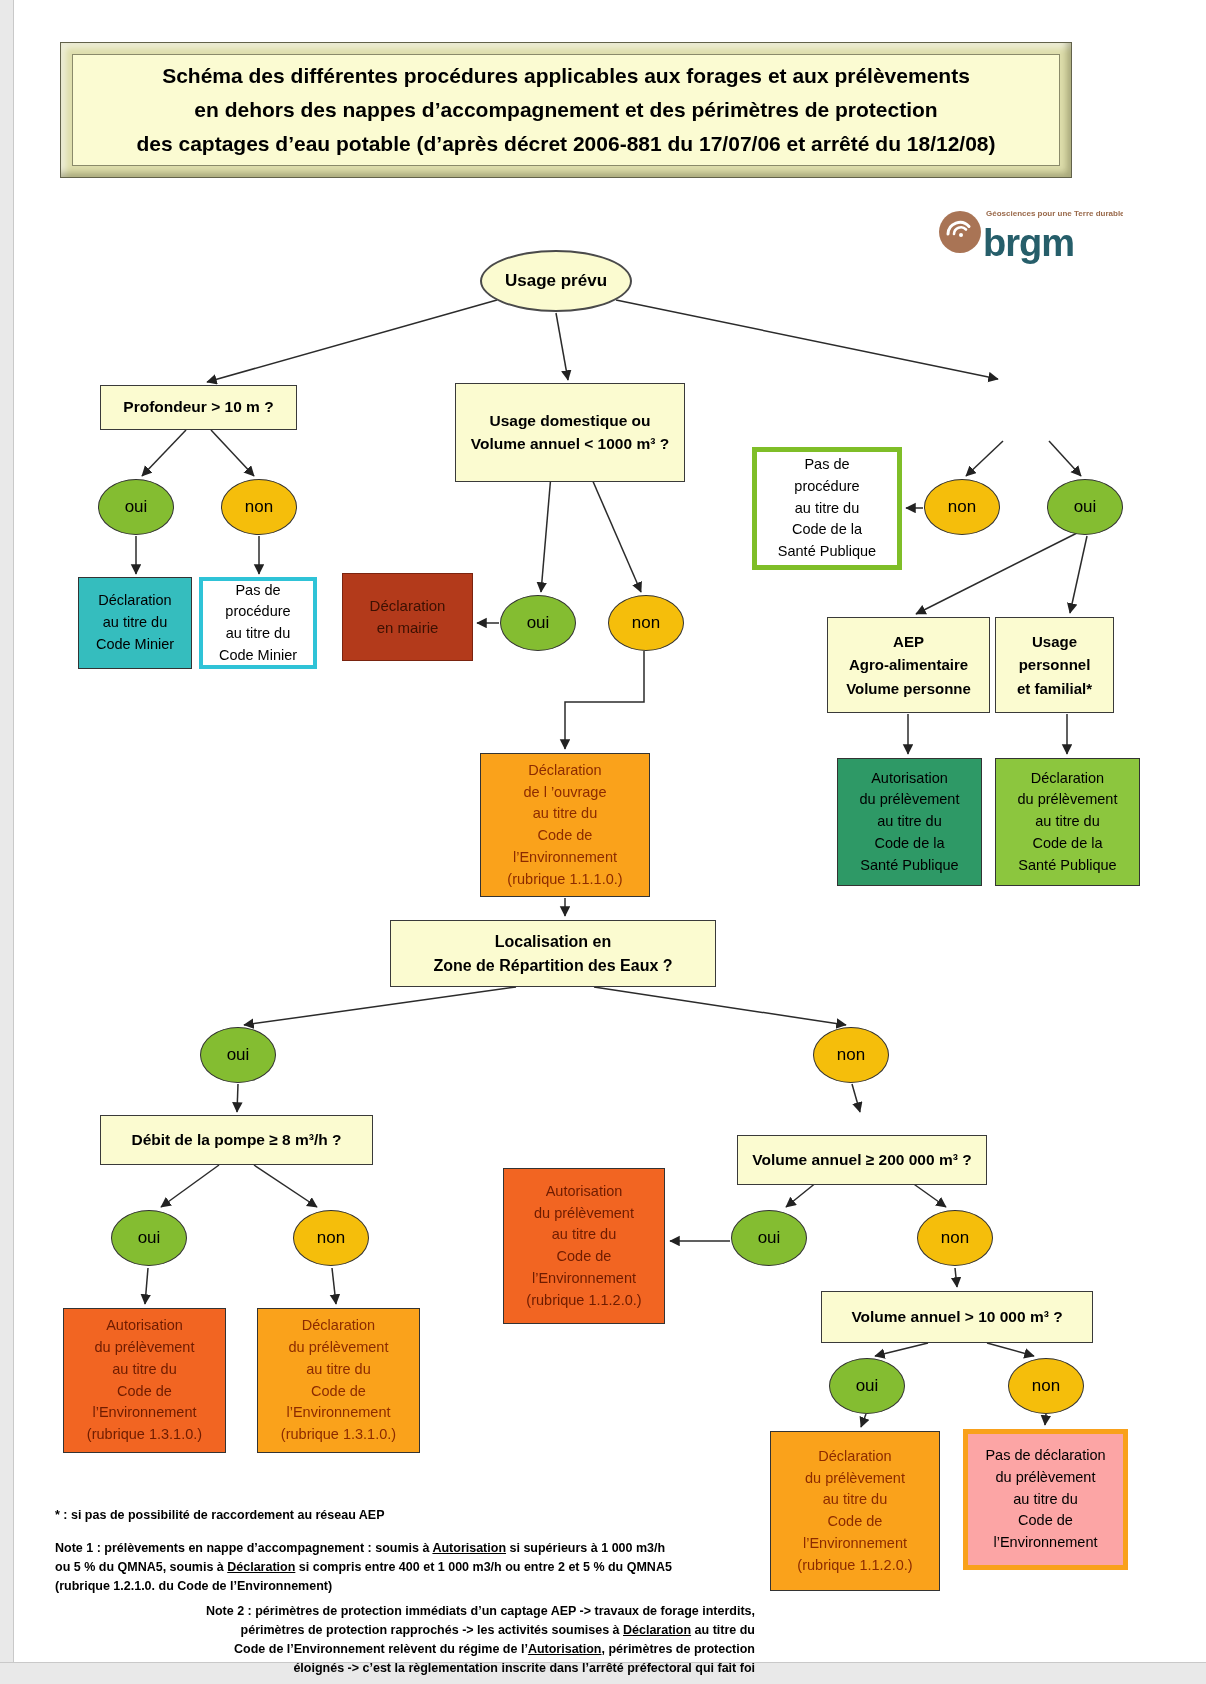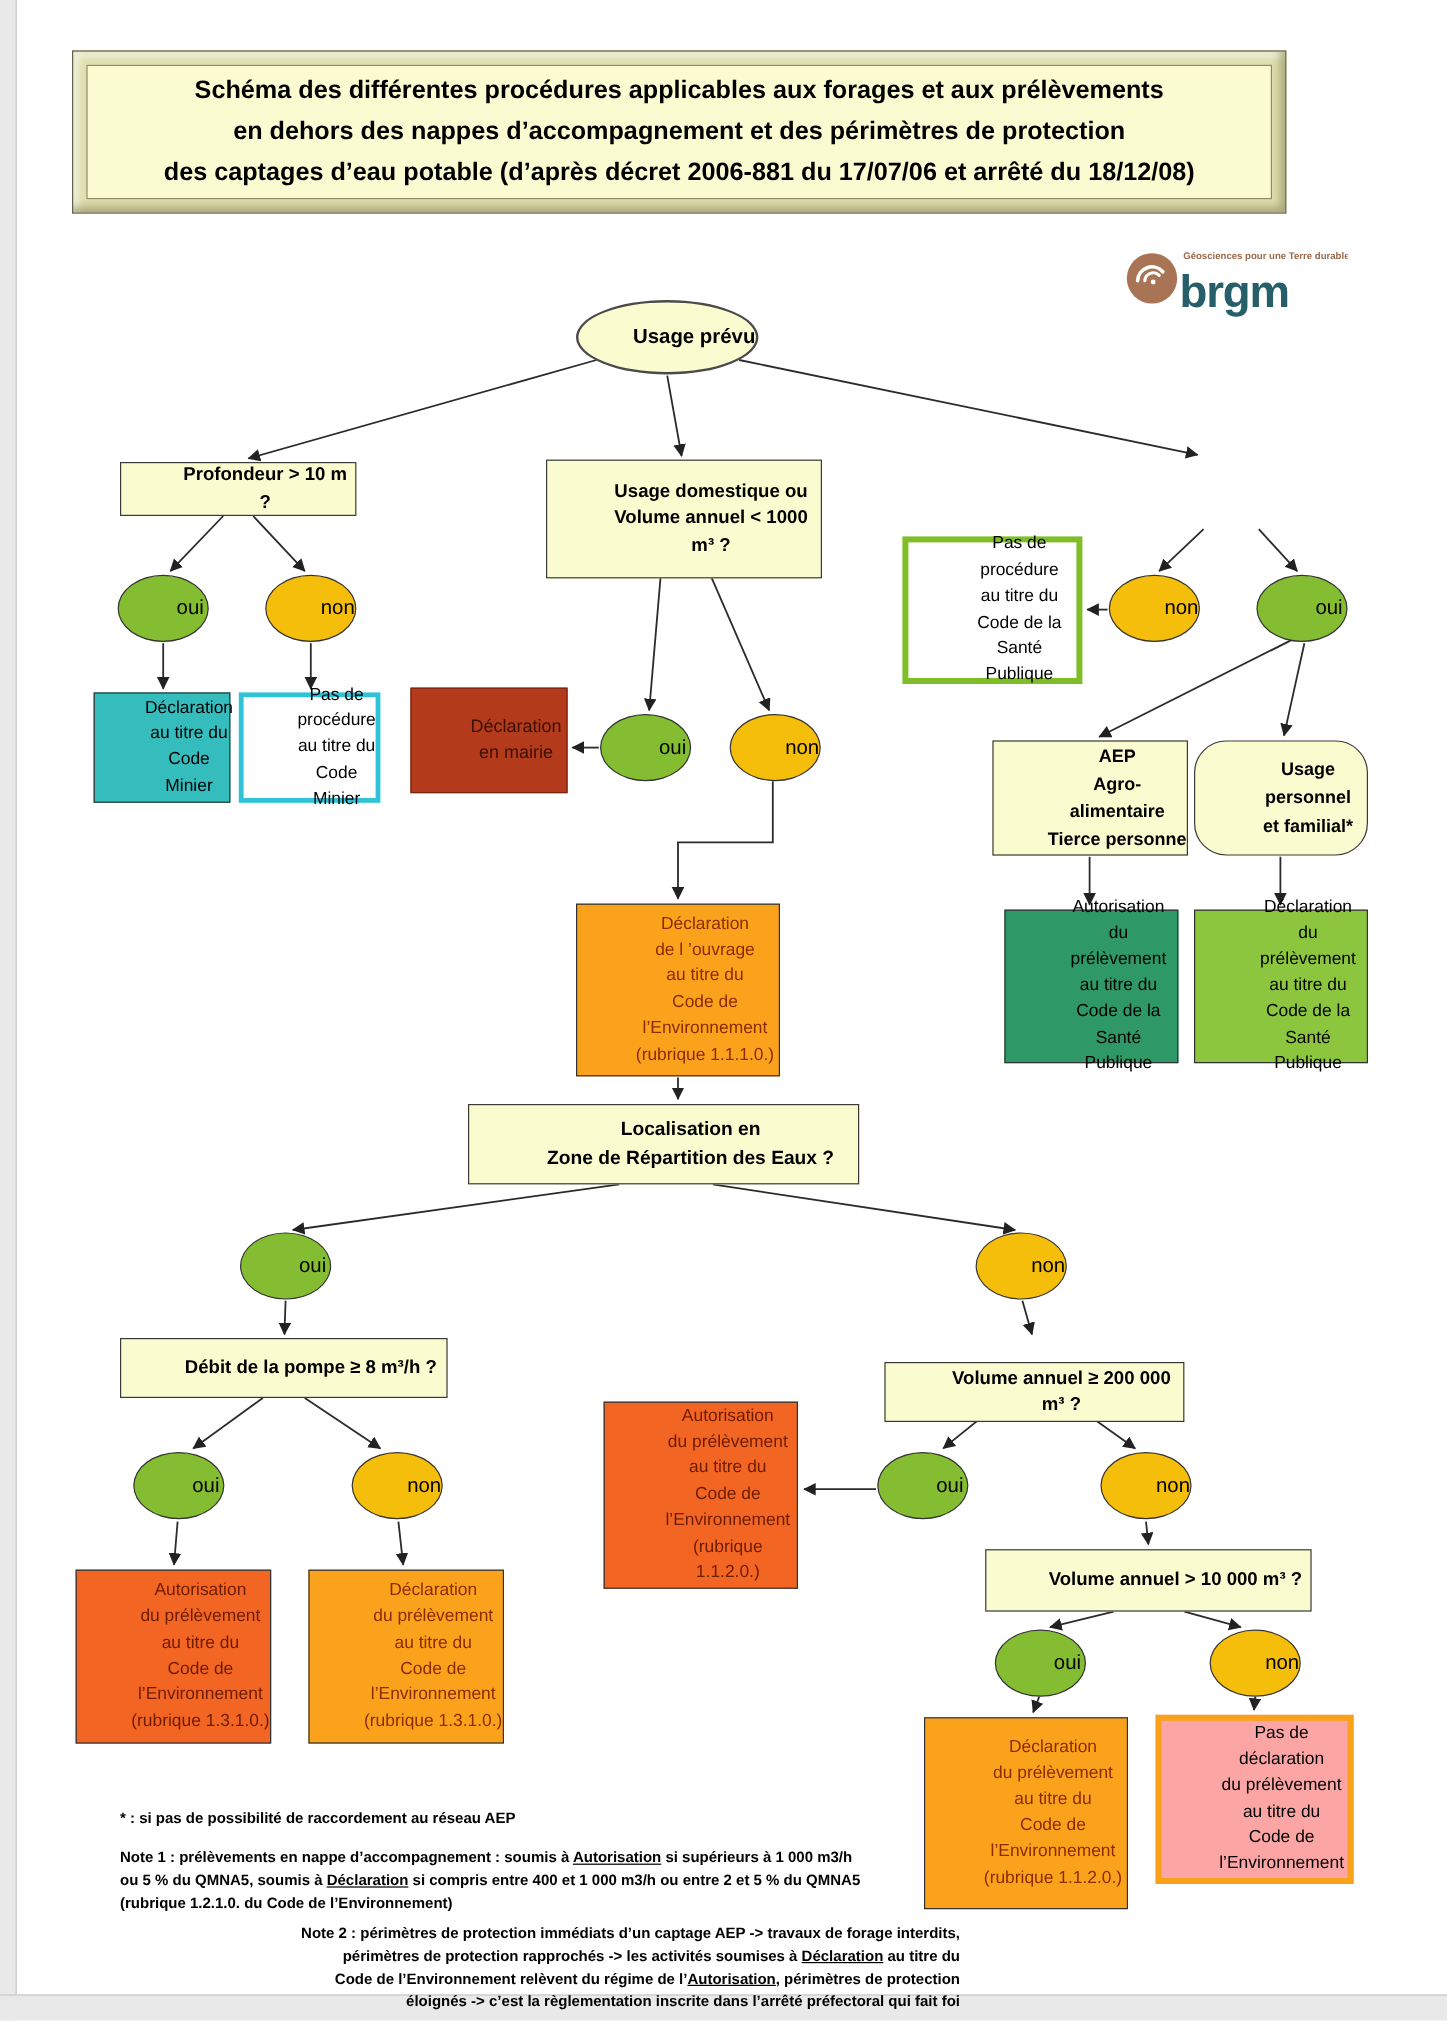--- a/index.html
+++ b/index.html
@@ -27,21 +27,21 @@
   .orangered{background:#F26522;color:#6E1C00;}
   .dkgreen{background:#2E9966;}
   .ltgreen{background:#8CC63E;}
   .whitegreen{background:#fff;border:5px solid #7FBE28;}
   .whiteorange{background:#fca5a5;border:5px solid #F9A11B;}
   .cat{background:#FBFBD0;border:1.5px solid #3a3a3a;font-weight:bold;font-size:15px;line-height:1.55;}
   .ellipse-start{background:#FBFBD0;border:2px solid #4a4a4a;border-radius:50%;font-weight:bold;font-size:17px;}
   .note{position:absolute;font-weight:bold;font-size:12.5px;line-height:19px;white-space:pre-line;}
   .u{text-decoration:underline;}
   svg.wires{position:absolute;left:0;top:0;z-index:1;}
-  .node,.title-wrap,.note{z-index:2;padding-left:45px;}
+  .node,.title-wrap,.note{z-index:2;}
 </style>
 </head>
 <body>
 
 <div id="canvas">
 
   <div class="abs strip" style="left:0;top:0;width:14px;height:1684px;border-right:1px solid #C9C9C9;"></div>
   <div class="abs strip" style="left:0;top:1662px;width:1206px;height:22px;border-top:1px solid #C9C9C9;"></div>
 
   <div class="abs title-wrap">
@@ -136,22 +136,22 @@
 
   <div class="abs node res whitegreen" style="left:752px;top:447px;width:150px;height:123px;">Pas de
 procédure
 au titre du
 Code de la
 Santé Publique</div>
   <div class="abs node ell gold" style="left:924px;top:479px;">non</div>
   <div class="abs node ell green" style="left:1047px;top:479px;">oui</div>
   <div class="abs node cat" style="left:827px;top:617px;width:163px;height:96px;">AEP
 Agro-alimentaire
-Tierce personne</div>
-  <div class="abs node cat" style="left:995px;top:617px;width:145px;height:96px;border-radius:27px;">Usage
+Volume personne</div>
+  <div class="abs node cat" style="left:995px;top:617px;width:119px;height:96px;">Usage
 personnel
 et familial*</div>
   <div class="abs node res dkgreen" style="left:837px;top:758px;width:145px;height:128px;">Autorisation
 du prélèvement
 au titre du
 Code de la
 Santé Publique</div>
   <div class="abs node res ltgreen" style="left:995px;top:758px;width:145px;height:128px;">Déclaration
 du prélèvement
 au titre du

